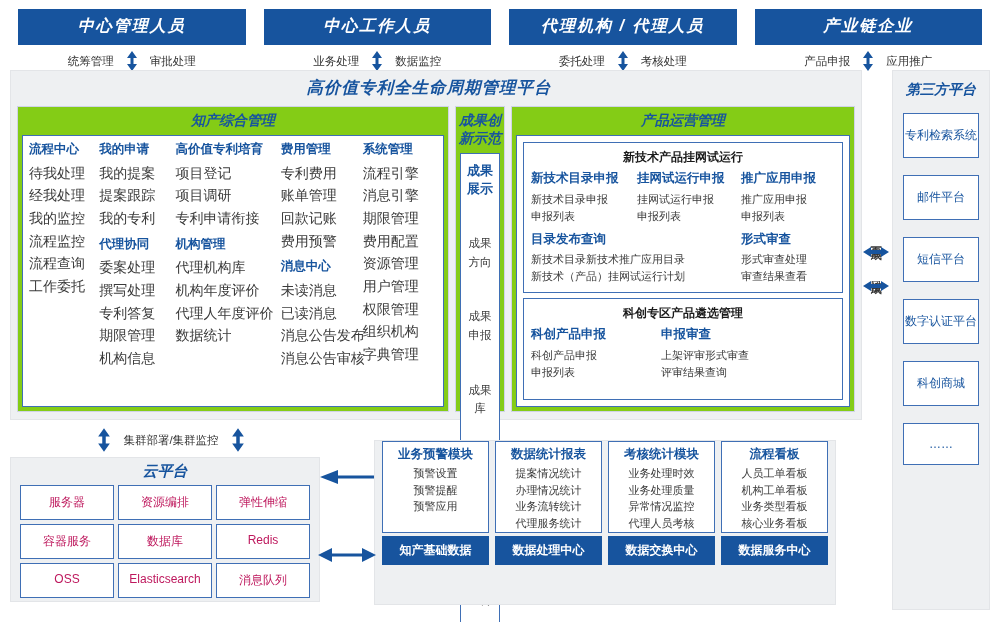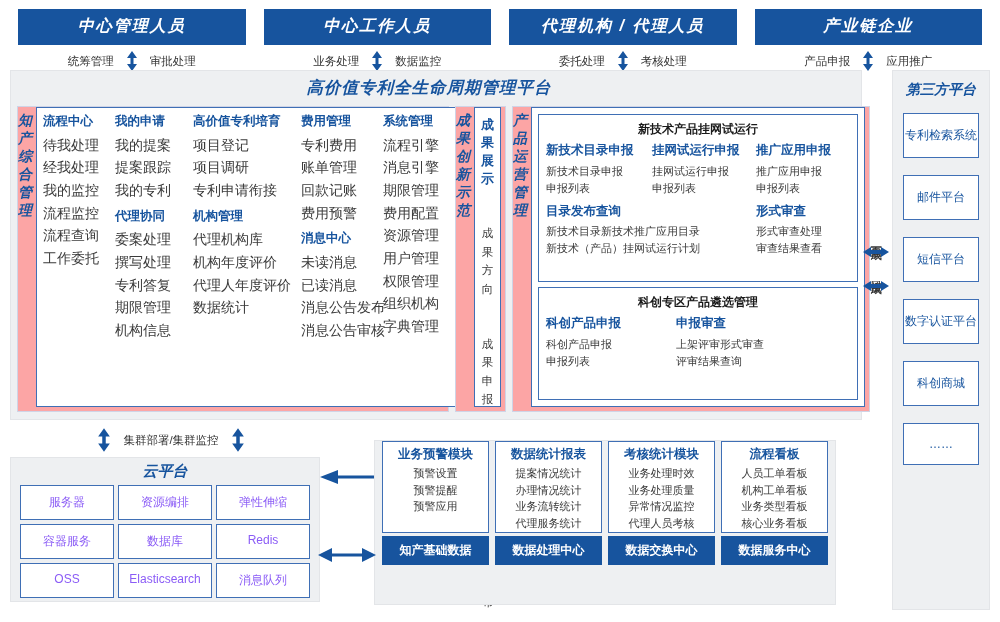--- a/index.html
+++ b/index.html
@@ -31,21 +31,21 @@
   .platform {
     position: absolute; left: 10px; top: 70px; width: 852px; height: 350px;
     background: #eef0f2; border: 1px solid #e3e5e8;
   }
   .platform-title {
     text-align: center; color: #17549E; font-weight: bold; font-style: italic;
     font-size: 16.5px; letter-spacing: 1px; padding: 6px 14px 7px 0;
   }
   .platform-body { display: flex; gap: 6px; padding: 0 6px 6px 6px; height: 312px; }
 
-  .group { background: #fca5a5; border: 1px solid #cfd4e6; display: flex; flex-direction: row; }
+  .group { background: #84cc16; border: 1px solid #cfd4e6; display: flex; flex-direction: column; }
   .group-title {
     text-align: center; color: #17549E; font-weight: bold; font-style: italic;
     font-size: 14px; padding: 5px 0 5px 0;
   }
   .group-inner {
     background: #ffffff; border: 1px solid #3f6fb5; margin: 0 4px 4px 4px;
     flex: 1; padding: 6px 6px;
   }
 
   .g-ipr { width: 432px; }
@@ -125,21 +125,21 @@
     background: #eef0f2; border: 1px solid #e3e5e8;
   }
   .cloud-title {
     text-align: center; color: #17549E; font-weight: bold; font-style: italic;
     font-size: 15px; padding: 4px 0 4px 0;
   }
   .cloud-grid {
     display: grid; grid-template-columns: 1fr 1fr 1fr; gap: 4px; padding: 0 9px 8px 9px;
   }
   .cloud-cell {
-    border: 1px solid #3f6fb5; background: #fff; color: #8b5cf6;
+    border: 1px solid #3f6fb5; background: #fff; color: #be185d;
     text-align: center; font-size: 12px; padding: 8px 0;
   }
 
   
   .db {
     position: absolute; left: 374px; top: 440px; width: 462px; height: 165px;
     background: #eef0f2; border: 1px solid #e3e5e8;
   }
   .db-title {
     text-align: center; color: #17549E; font-weight: bold; font-style: italic;

